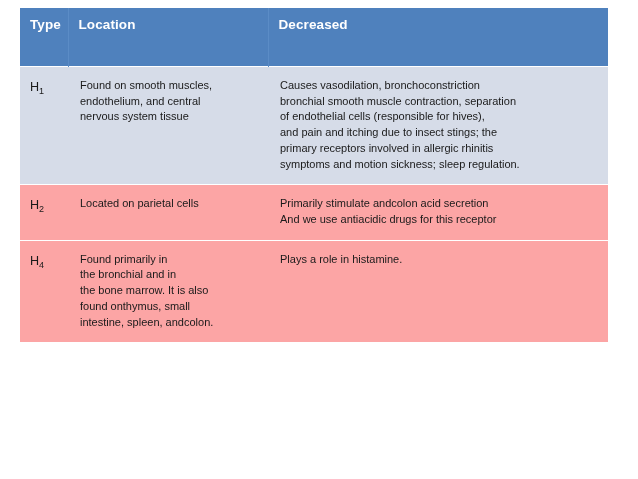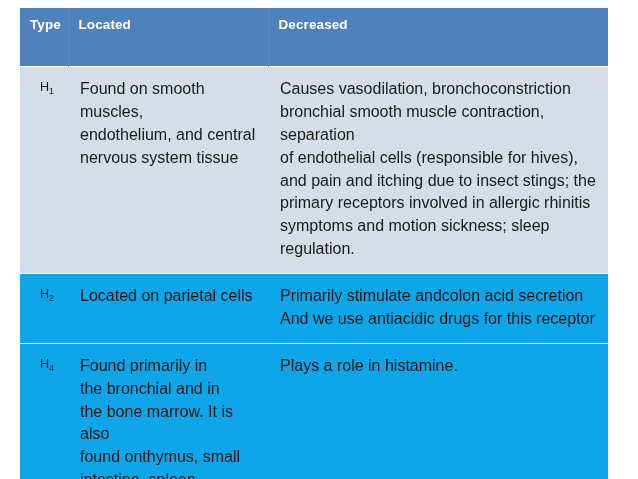--- a/index.html
+++ b/index.html
@@ -45,33 +45,33 @@
     vertical-align: top;
     padding: 9px 0 0 10px;
     height: 49px;
     border-right: 1px solid #5b8cc6;
     letter-spacing: 0.1px;
   }
   thead th.last { border-right: none; }
 
   
   tbody td {
-    font-size: 16px;
+    font-size: 11px;
     color: #1a1a1a;
     text-align: left;
     vertical-align: top;
     padding: 11px 12px 12px 10px;
     line-height: 1.43;
     border-top: 1px solid #ffffff;
   }
   tbody tr.band-a td { background: #d6dce8; }
-  tbody tr.band-b td { background: #0ea5e9; }
+  tbody tr.band-b td { background: #fca5a5; }
 
   tbody td.cell-type {
-    padding-left: 20px;
+    padding-left: 10px;
     font-size: 12.6px;
   }
   tbody td.cell-location { padding-left: 12px; }
   tbody td.cell-function { padding-left: 12px; }
 
   .sub {
     font-size: 9px;
     vertical-align: baseline;
     position: relative;
     top: 3px;
@@ -88,21 +88,21 @@
   <table id="receptor-table">
     <colgroup>
       <col class="col-type">
       <col class="col-location">
       <col class="col-function">
     </colgroup>
 
     <thead>
       <tr>
         <th>Type</th>
-        <th>Located</th>
+        <th>Location</th>
         <th class="last">Decreased</th>
       </tr>
     </thead>
 
     <tbody>
 
       <tr class="band-a">
         <td class="cell-type"><span>H</span><span class="sub">1</span></td>
         <td class="cell-location multiline">Found on smooth muscles,
 endothelium, and central

